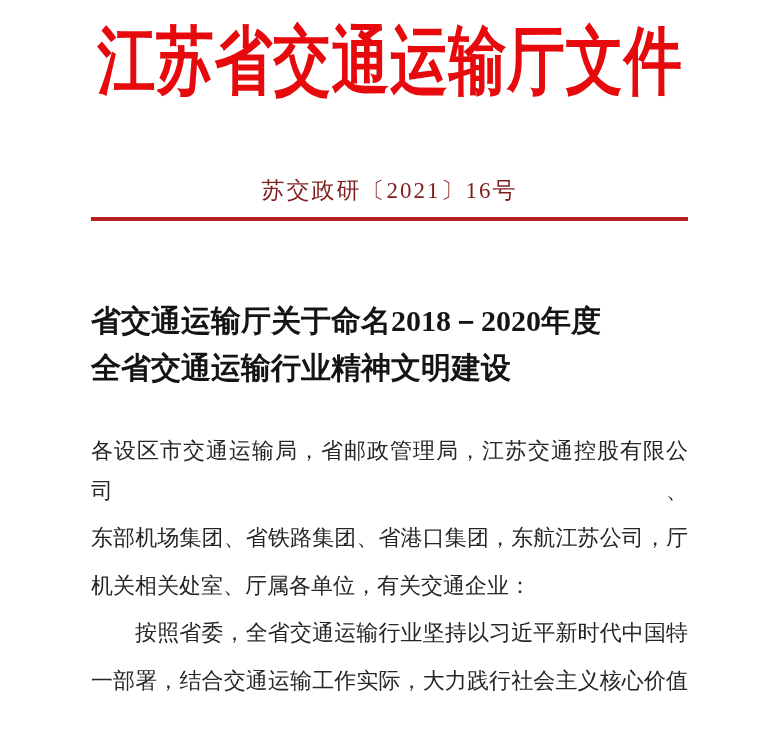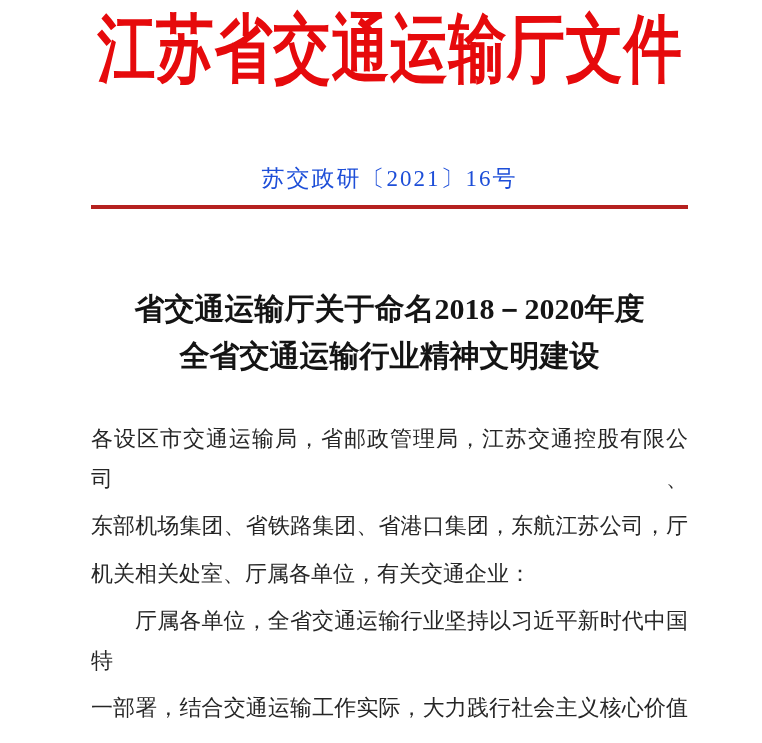--- a/index.html
+++ b/index.html
@@ -17,21 +17,21 @@
       overflow: hidden;
     }
 
     .content-column {
       margin-left: 91px;
       width: 597px;
     }
 
     
     .masthead-row {
-      margin-top: 12px;
+      margin-top: 24px;
       display: flex;
       justify-content: center;
     }
     .masthead {
       display: inline-block;
       white-space: nowrap;
       font-size: 74px;
       line-height: 74px;
       font-weight: bold;
       color: #e60a0c;
@@ -39,36 +39,36 @@
       transform-origin: 50% 50%;
       letter-spacing: 1px;
     }
 
     
     .doc-number {
       margin-top: 77px;
       font-size: 23px;
       line-height: 32px;
       text-align: center;
-      color: #1d4ed8;
+      color: #7f1d1d;
       letter-spacing: 2px;
     }
 
     
     .red-separator {
       margin-top: 10px;
       width: 100%;
       height: 4px;
       background: #b5211f;
     }
 
     
     .notice-title {
       margin-top: 76px;
-      text-align: center;
+      text-align: left;
       font-size: 30px;
       line-height: 47px;
       font-weight: bold;
       color: #141414;
     }
     .title-line { display: block; }
 
     
     .doc-body {
       margin-top: 40px;
@@ -106,18 +106,18 @@
 
     <h1 class="notice-title">
       <span class="title-line">省交通运输厅关于命名2018－2020年度</span>
       <span class="title-line">全省交通运输行业精神文明建设</span>
     </h1>
 
     <div class="doc-body">
       <p class="body-line">各设区市交通运输局，省邮政管理局，江苏交通控股有限公司、</p>
       <p class="body-line">东部机场集团、省铁路集团、省港口集团，东航江苏公司，厅</p>
       <p class="body-line no-justify">机关相关处室、厅属各单位，有关交通企业：</p>
-      <p class="body-line indent">厅属各单位，全省交通运输行业坚持以习近平新时代中国特</p>
+      <p class="body-line indent">按照省委，全省交通运输行业坚持以习近平新时代中国特</p>
       <p class="body-line">一部署，结合交通运输工作实际，大力践行社会主义核心价值</p>
     </div>
 
   </div>
 </div>
 
 </body></html>

